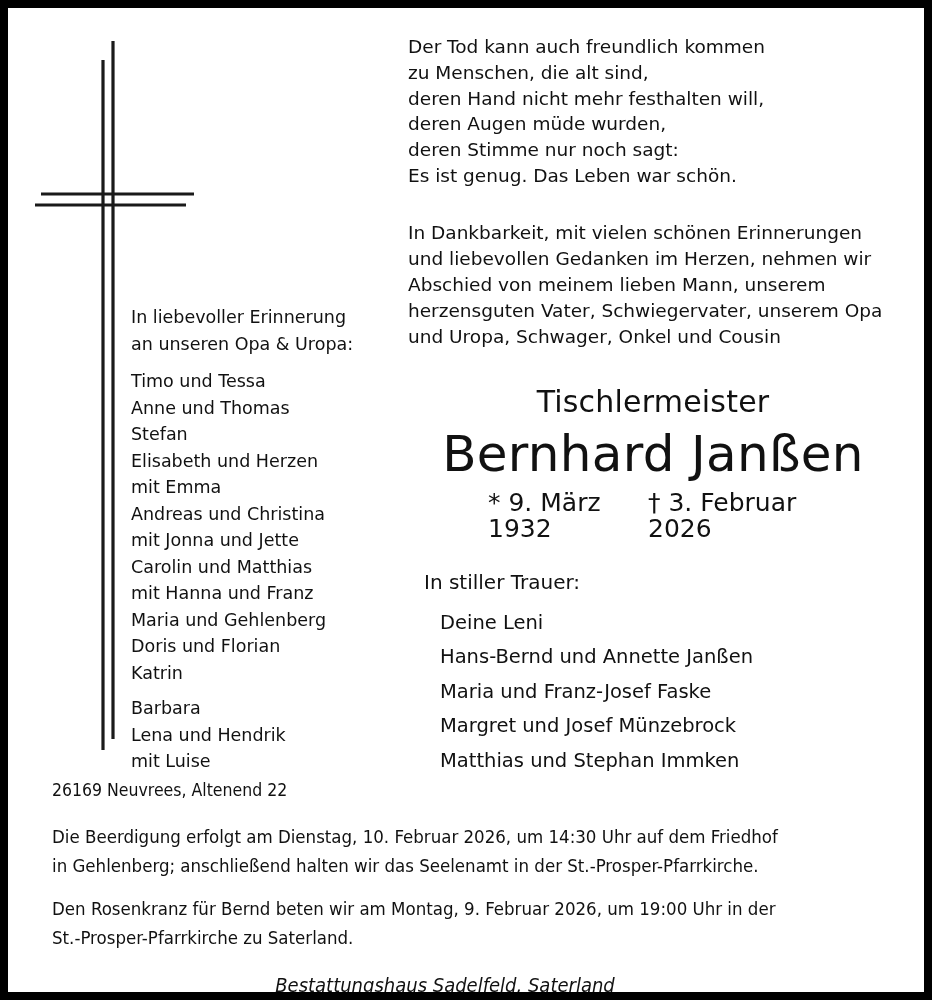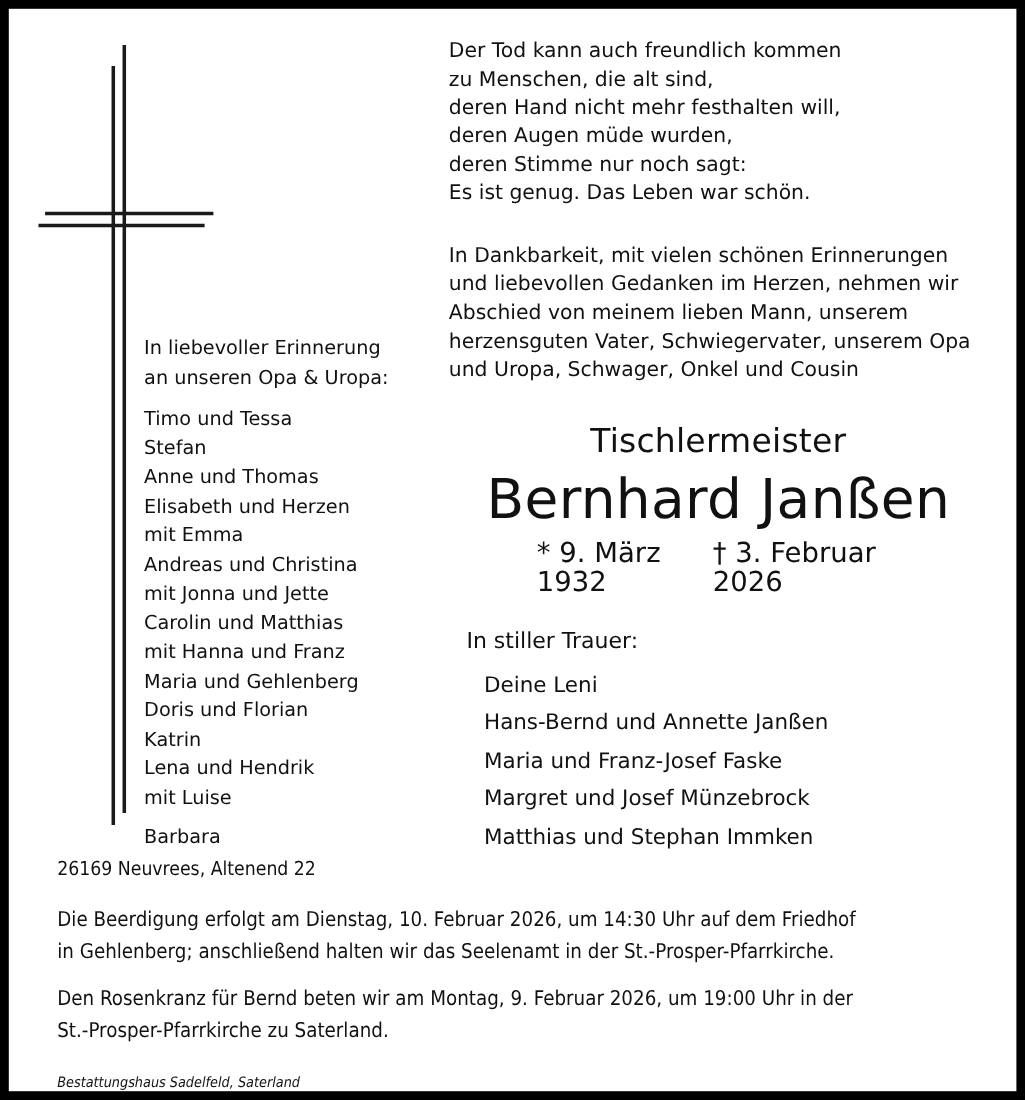--- a/index.html
+++ b/index.html
@@ -178,23 +178,23 @@
     font-size: 18.5px;
     line-height: 29px;
   }
 
   .rosary-line {
     white-space: nowrap;
   }
 
   .funeral-home {
     margin-top: 22px;
-    text-align: left;
+    text-align: center;
     font-style: italic;
-    font-size: 13px;
+    font-size: 20px;
     line-height: 22px;
     padding-right: 60px;
   }
 </style>
 </head>
 <body>
 
 <div class="notice">
 
   <svg class="cross-figure" viewBox="0 0 200 760" width="200" height="760">
@@ -212,24 +212,24 @@
     <div class="left-heading">
       <div>In liebevoller Erinnerung</div>
       <div>an unseren Opa &amp; Uropa:</div>
     </div>
 
     <div class="left-list">
       <div class="family-entry">
         <span>Timo und Tessa</span>
       </div>
       <div class="family-entry">
+        <span>Anne und Thomas</span>
+      </div>
+      <div class="family-entry">
         <span>Stefan</span>
-      </div>
-      <div class="family-entry">
-        <span>Anne und Thomas</span>
       </div>
       <div class="family-entry">
         <span>Elisabeth und Herzen</span>
         <span class="with-line">mit Emma</span>
       </div>
       <div class="family-entry">
         <span>Andreas und Christina</span>
         <span class="with-line">mit Jonna und Jette</span>
       </div>
       <div class="family-entry">
@@ -238,26 +238,26 @@
       </div>
       <div class="family-entry">
         <span>Maria und Gehlenberg</span>
       </div>
       <div class="family-entry">
         <span>Doris und Florian</span>
       </div>
       <div class="family-entry">
         <span>Katrin</span>
       </div>
+      <div class="family-entry spaced">
+        <span>Barbara</span>
+      </div>
       <div class="family-entry">
         <span>Lena und Hendrik</span>
         <span class="with-line">mit Luise</span>
-      </div>
-      <div class="family-entry spaced">
-        <span>Barbara</span>
       </div>
     </div>
   </div>
 
   <div class="right-column">
 
     <div class="poem">
       <div class="poem-line">Der Tod kann auch freundlich kommen</div>
       <div class="poem-line">zu Menschen, die alt sind,</div>
       <div class="poem-line">deren Hand nicht mehr festhalten will,</div>

